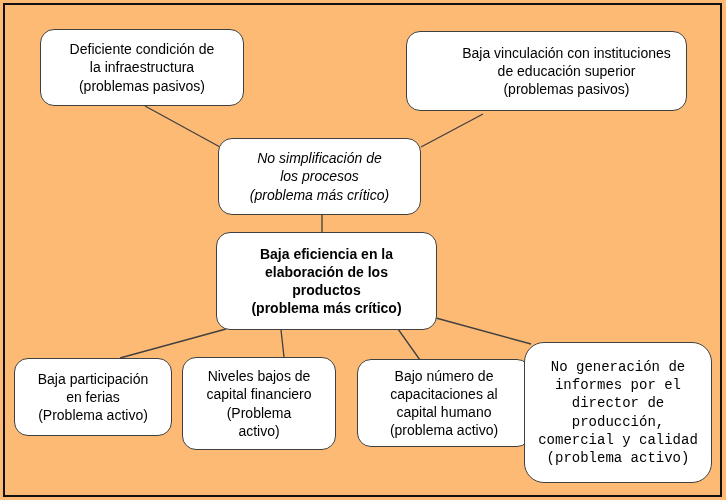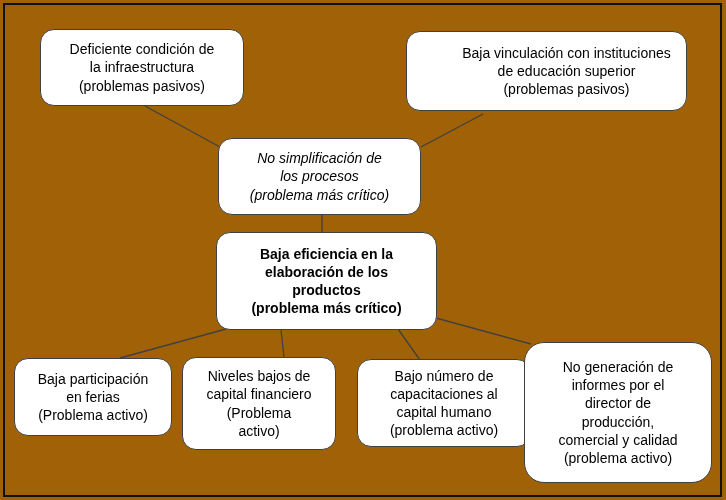--- a/index.html
+++ b/index.html
@@ -5,21 +5,21 @@
   html, body {
     margin: 0;
     padding: 0;
     background: #ffffff;
     font-family: "Liberation Sans", "DejaVu Sans", sans-serif;
   }
   .canvas {
     position: relative;
     width: 726px;
     height: 500px;
-    background: #a16207;
+    background: #fdba74;
     overflow: hidden;
   }
   .outer-frame {
     position: absolute;
     left: 3px;
     top: 3px;
     right: 4px;
     bottom: 3px;
     border: 2px solid #111111;
     pointer-events: none;
@@ -44,20 +44,21 @@
     padding: 2px 6px;
     color: #000000;
     font-size: 14px;
     line-height: 1.3;
   }
   .node-text {
     white-space: pre-line;
   }
   .node.big-radius {
     border-radius: 20px;
+    font-family: Liberation Mono, monospace;
   }
 </style>
 </head>
 <body>
 
 <div class="canvas">
 
   <div class="outer-frame"></div>
 
   <svg class="connectors" viewBox="0 0 726 500" xmlns="http://www.w3.org/2000/svg">

